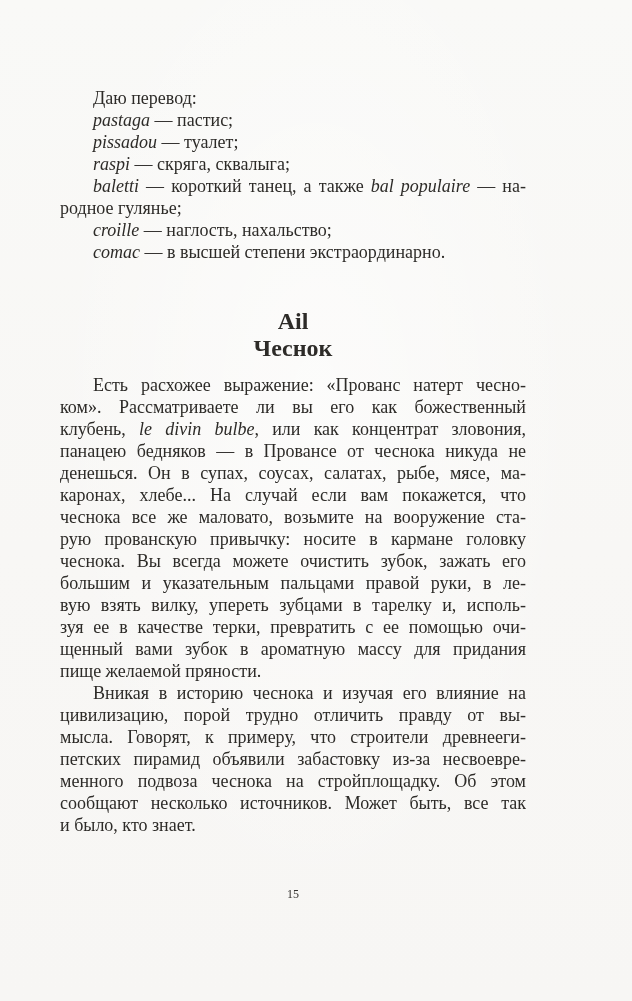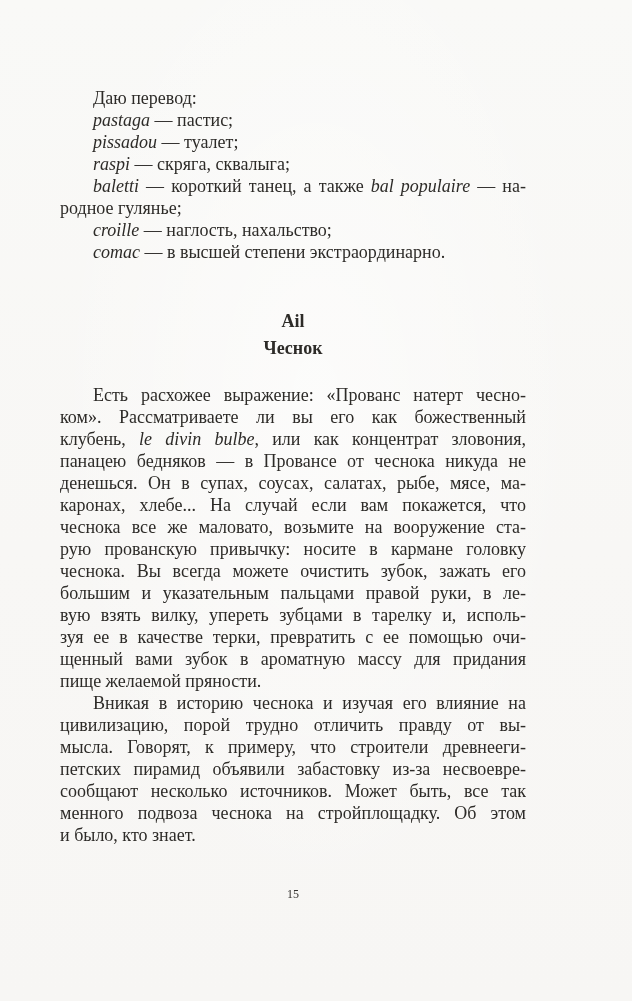--- a/index.html
+++ b/index.html
@@ -35,24 +35,24 @@
     text-align-last: justify;
   }
   .line.indent {
     text-indent: 33px;
   }
   .line .it {
     font-style: italic;
   }
   .chapter-heading {
     margin-top: 45px;
-    margin-bottom: 22px;
+    margin-bottom: 12px;
     text-align: center;
     font-weight: bold;
-    font-size: 18px;
+    font-size: 24px;
     line-height: 27px;
   }
   .body-block {
     
   }
   .page-number {
     position: absolute;
     left: 60px;
     width: 466px;
     top: 884px;
@@ -97,22 +97,22 @@
         <div class="line justify"><span>чеснока. Вы всегда можете очистить зубок, зажать его</span></div>
         <div class="line justify"><span>большим и указательным пальцами правой руки, в ле-</span></div>
         <div class="line justify"><span>вую взять вилку, упереть зубцами в тарелку и, исполь-</span></div>
         <div class="line justify"><span>зуя ее в качестве терки, превратить с ее помощью очи-</span></div>
         <div class="line justify"><span>щенный вами зубок в ароматную массу для придания</span></div>
         <div class="line"><span>пище желаемой пряности.</span></div>
         <div class="line indent justify"><span>Вникая в историю чеснока и изучая его влияние на</span></div>
         <div class="line justify"><span>цивилизацию, порой трудно отличить правду от вы-</span></div>
         <div class="line justify"><span>мысла. Говорят, к примеру, что строители древнееги-</span></div>
         <div class="line justify"><span>петских пирамид объявили забастовку из-за несвоевре-</span></div>
+        <div class="line justify"><span>менного подвоза чеснока на стройплощадку. Об этом</span></div>
         <div class="line justify"><span>сообщают несколько источников. Может быть, все так</span></div>
-        <div class="line justify"><span>менного подвоза чеснока на стройплощадку. Об этом</span></div>
         <div class="line"><span>и было, кто знает.</span></div>
       </div>
 
   </div>
 
   <div class="page-number">15</div>
 
 </div>
 
 </body></html>

